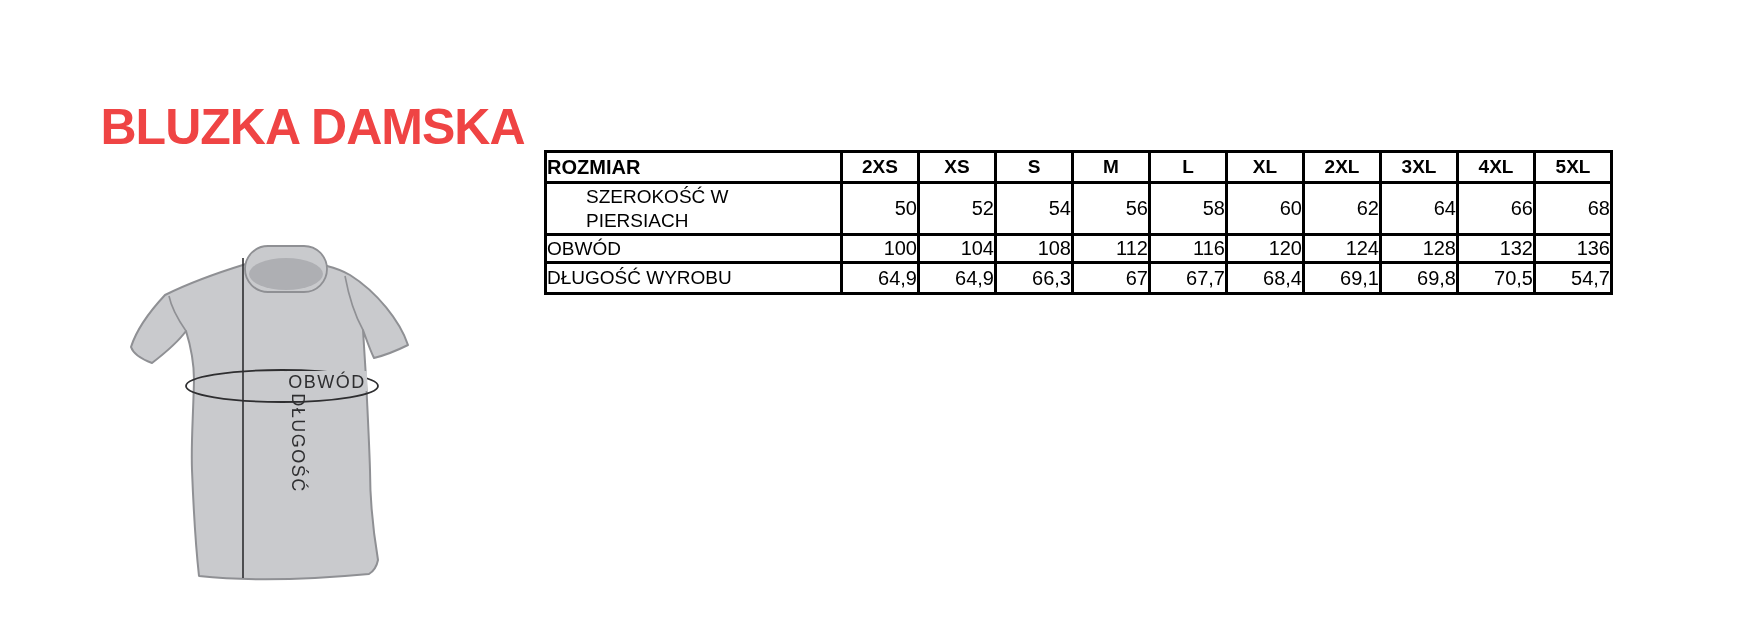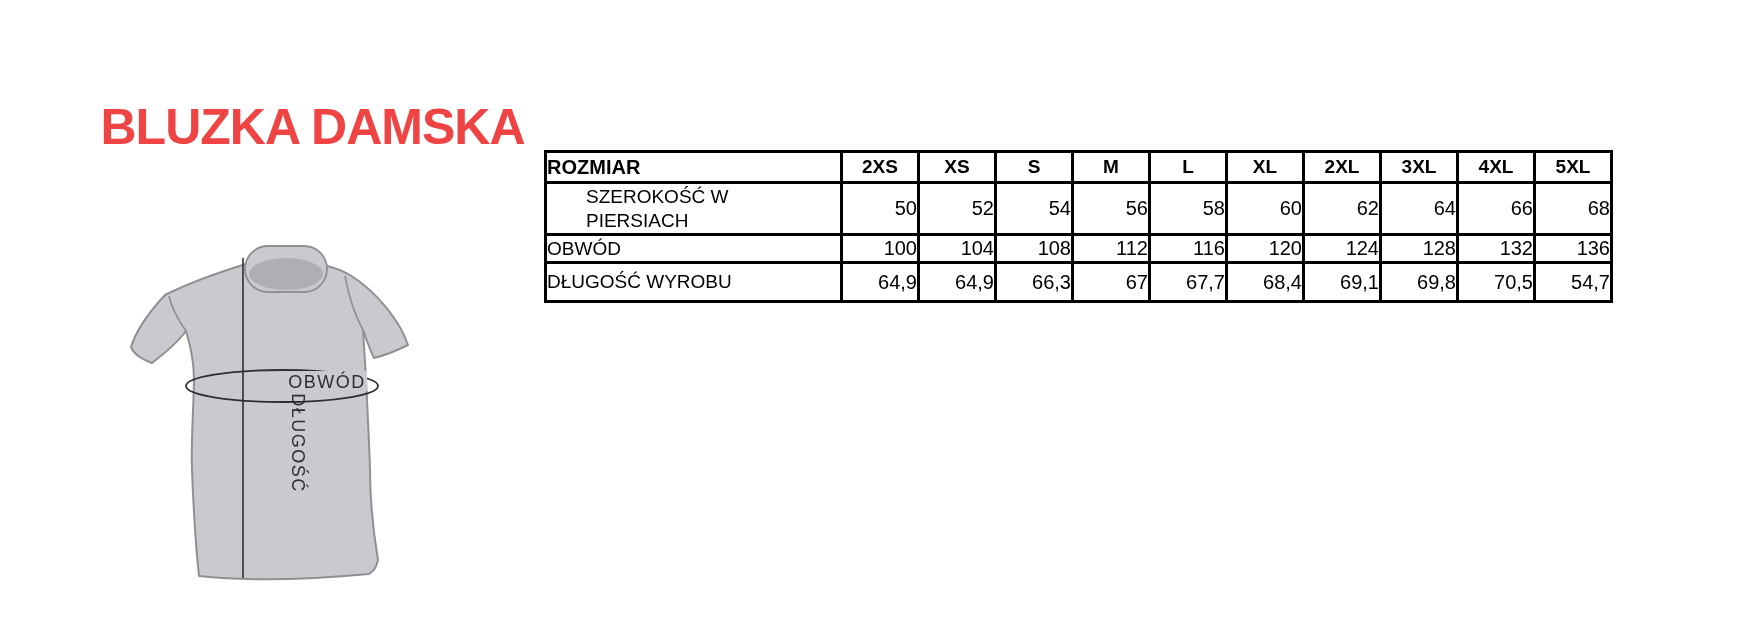--- a/index.html
+++ b/index.html
@@ -15,21 +15,21 @@
 
   
   .table-wrap{position:absolute;left:544px;top:112px;margin-top:38px;}
   table.size-table{border-collapse:collapse;table-layout:fixed;width:1066px;background:#fff;}
   table.size-table th,table.size-table td{border:3px solid #000;padding:0;margin:0;}
   col.c-label{width:296px;}
   col.c-size{width:77px;}
   thead tr{height:31px;}
   tbody tr.r0{height:52px;}
   tbody tr.r1{height:28px;}
-  tbody tr.r2{height:39px;}
+  tbody tr.r2{height:31px;}
   th.hdr-label{font-size:20px;font-weight:bold;text-align:left;padding:0 4px;vertical-align:middle;}
   th.hdr-size{font-size:19px;font-weight:bold;vertical-align:middle;}
   th.row-label{font-size:19px;font-weight:normal;text-align:left;padding:0 4px;vertical-align:middle;line-height:24px;}
   th.row-label .narrow{display:inline-block;max-width:172px;text-align:left;padding-left:39px;}
   td.val{font-size:20px;font-weight:normal;text-align:right;vertical-align:middle;}
 </style>
 </head>
 <body>
 
 <div id="page">

